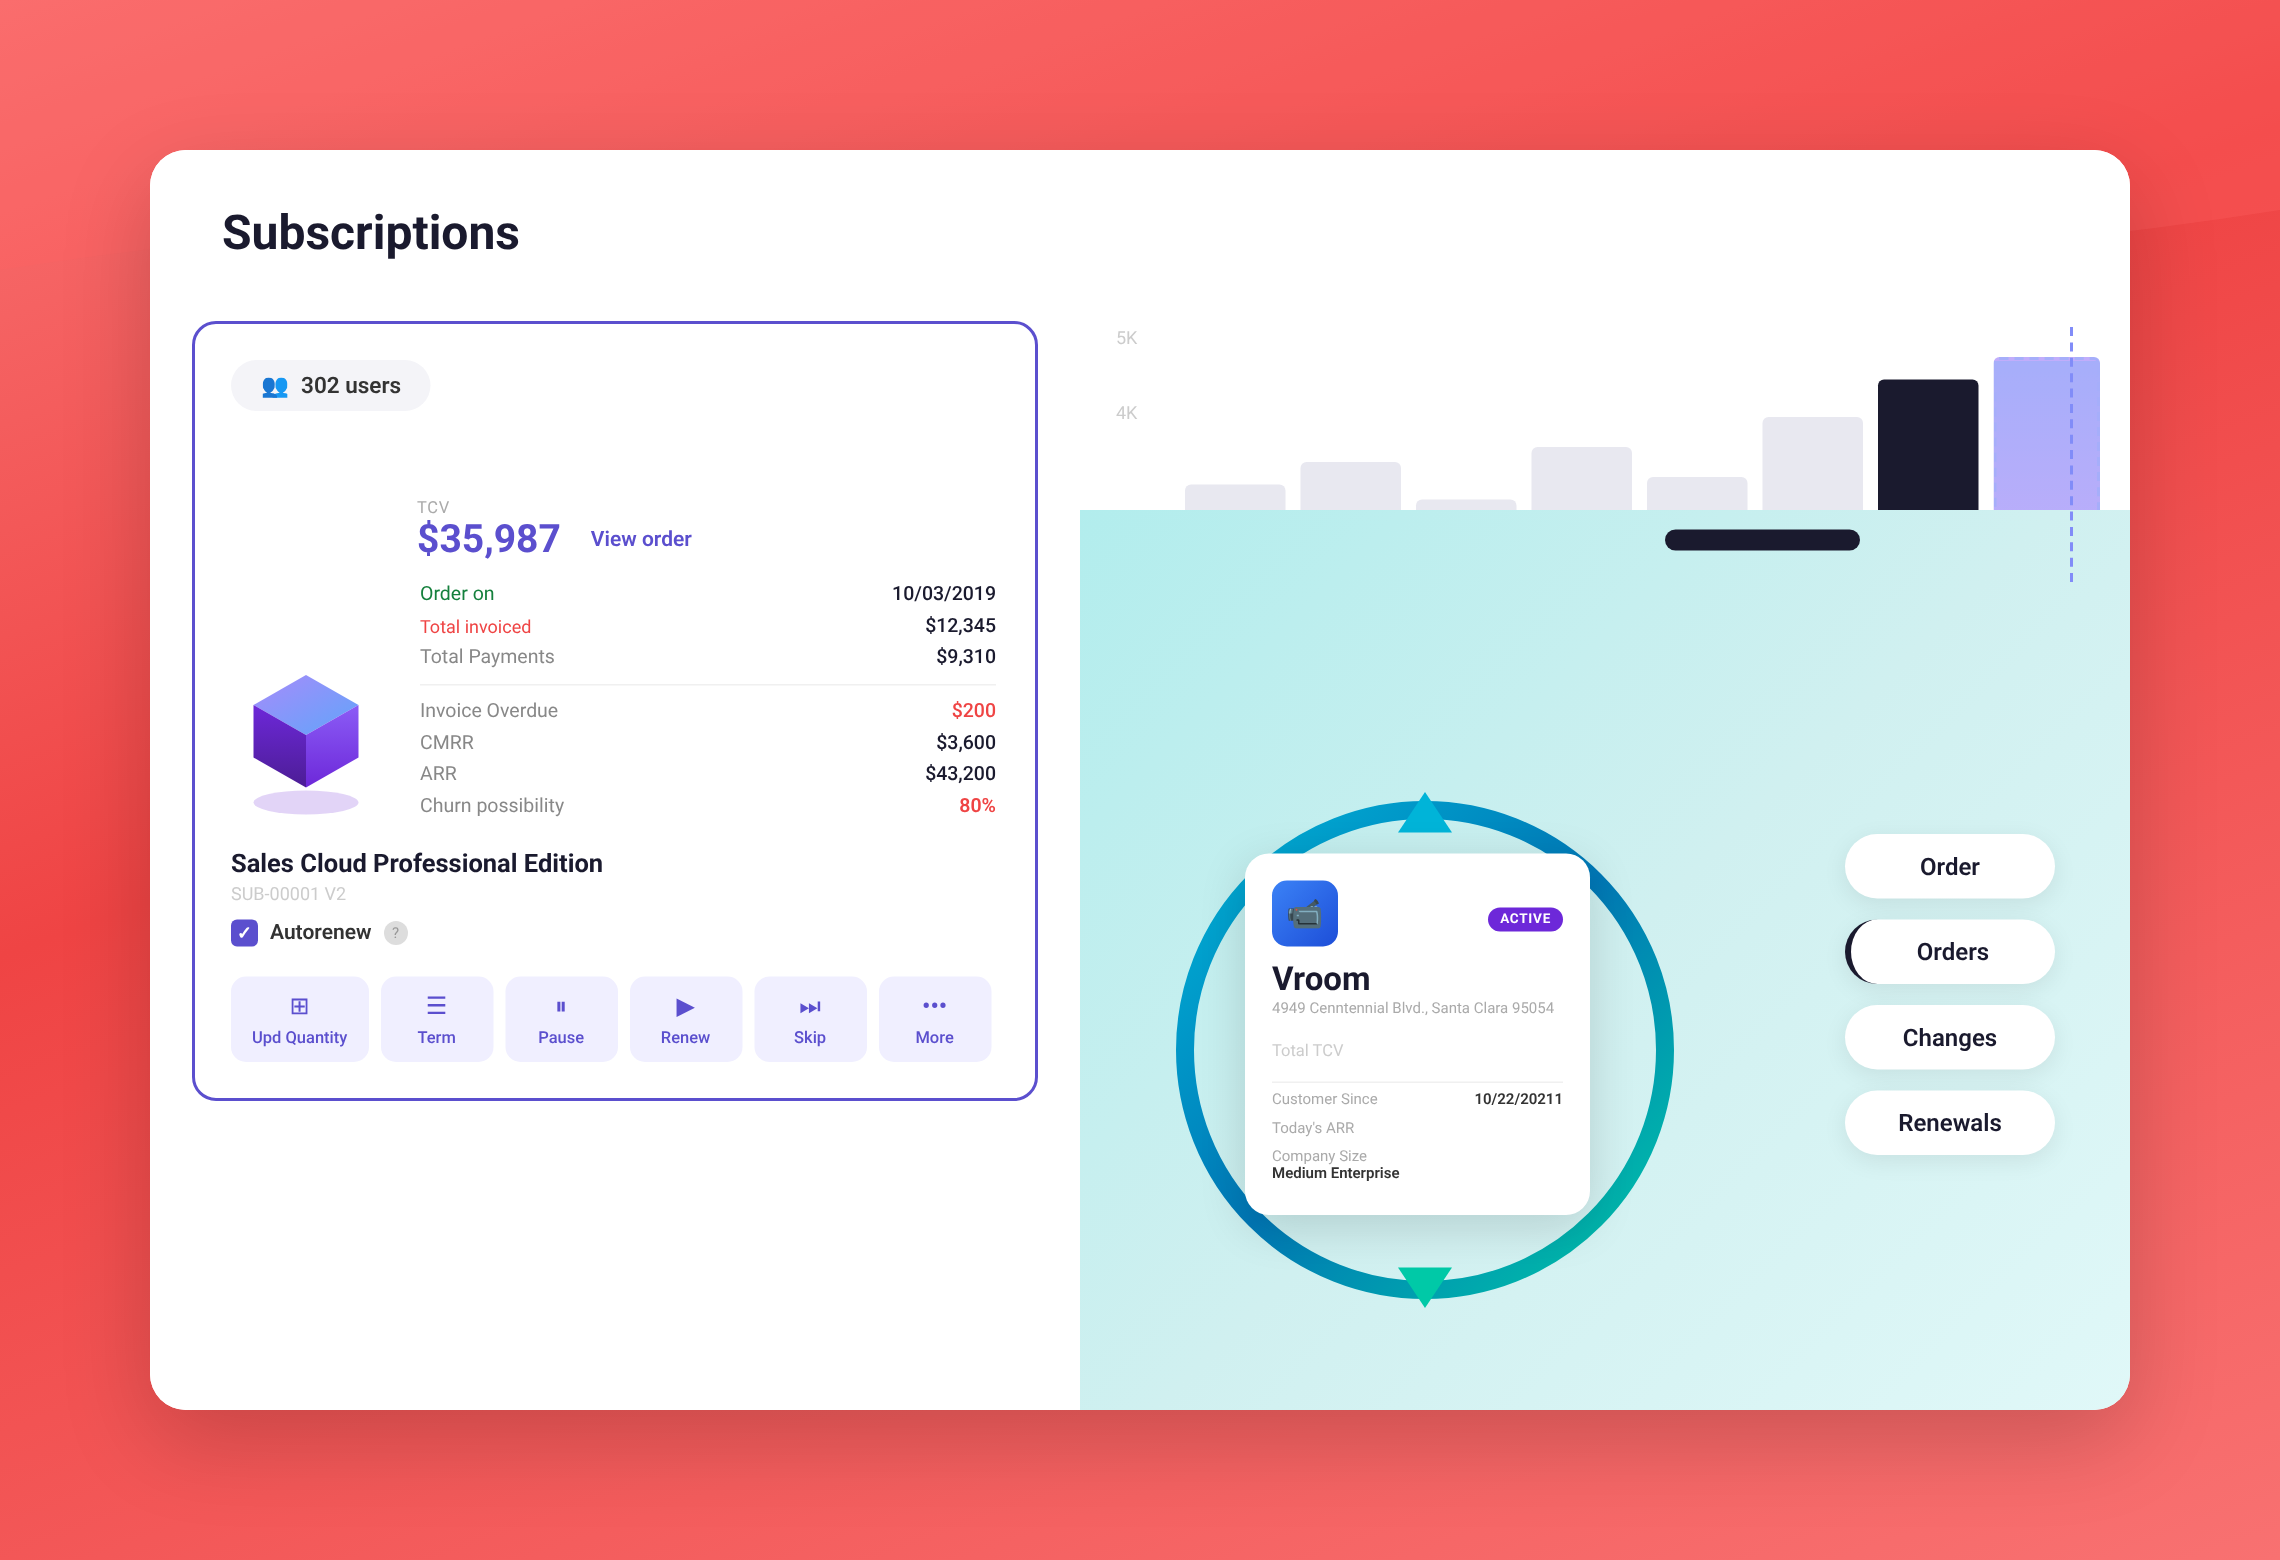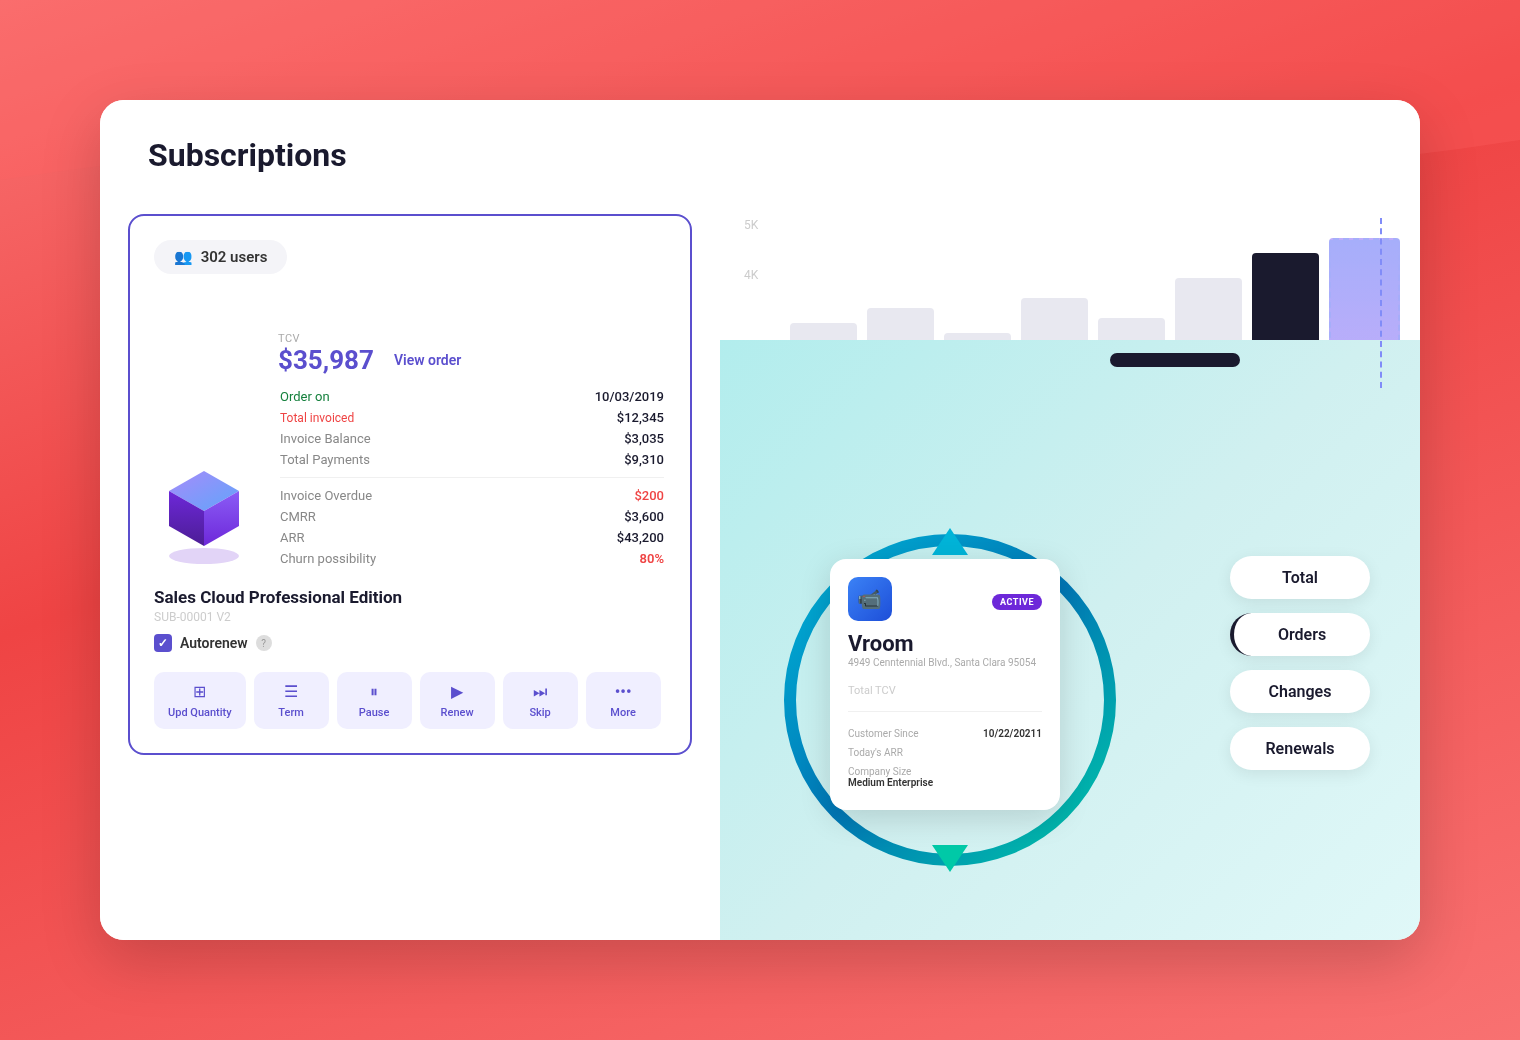--- a/index.html
+++ b/index.html
@@ -102,24 +102,20 @@
                 <tbody>
                     <tr>
                   <td style="font-size:13px;color:#15803d;padding:2px 0;width:170px;">Order on</td>
                   <td style="font-size:13px;color:#1a1a2e;font-weight:500;text-align:right;padding:2px 0;">10/03/2019</td>
                 </tr>
                 <tr>
                   <td style="font-size:12px;color:#ef4444;padding:2px 0;">Total invoiced</td>
                   <td style="font-size:13px;color:#1a1a2e;font-weight:500;text-align:right;padding:2px 0;">$12,345</td>
                 </tr>
                 <tr>
-                  <td style="font-size:13px;color:#888;padding:2px 0;">Invoice Balance</td>
-                  <td style="font-size:13px;color:#1a1a2e;font-weight:500;text-align:right;padding:2px 0;">$3,035</td>
-                </tr>
-                <tr>
                   <td style="font-size:13px;color:#888;padding:2px 0;">Total Payments</td>
                   <td style="font-size:13px;color:#1a1a2e;font-weight:500;text-align:right;padding:2px 0;">$9,310</td>
                 </tr>
                 <tr>
                       <td colspan="2" style="padding:6px 0;">
                         <div style="border-top:1px solid #f0f0f0;"></div>
                       </td>
                     </tr>
                 <tr>
                   <td style="font-size:13px;color:#888;padding:2px 0;">Invoice Overdue</td>
@@ -227,38 +223,38 @@
         <div style="position:absolute;bottom:130px;left:110px;width:230px;background:#fff;border-radius:16px;padding:18px;box-shadow:0 8px 32px rgba(0,0,0,0.14);z-index:5;">
           <div style="display:flex;align-items:center;gap:10px;margin-bottom:10px;">
             <div style="width:44px;height:44px;background:linear-gradient(135deg,#3b82f6,#1d4ed8);border-radius:10px;display:flex;align-items:center;justify-content:center;color:#fff;font-size:20px;flex-shrink:0;">📹</div>
             <div style="margin-left:auto;">
               <span style="background:#6d28d9;color:#fff;font-size:9px;font-weight:700;padding:3px 8px;border-radius:20px;letter-spacing:0.5px;font-family:-apple-system,BlinkMacSystemFont,'Segoe UI',Roboto,sans-serif;">ACTIVE</span>
             </div>
           </div>
           <div style="font-size:22px;font-weight:700;color:#1a1a2e;font-family:-apple-system,BlinkMacSystemFont,'Segoe UI',Roboto,sans-serif;">Vroom</div>
           <div style="font-size:10px;color:#aaa;margin-bottom:14px;line-height:1.4;font-family:-apple-system,BlinkMacSystemFont,'Segoe UI',Roboto,sans-serif;">4949 Cenntennial Blvd., Santa Clara 95054</div>
           <div style="font-size:11px;color:#ccc;margin-bottom:14px;font-family:-apple-system,BlinkMacSystemFont,'Segoe UI',Roboto,sans-serif;">Total TCV</div>
-          <div style="border-top:1px solid #f0f0f0;padding-top:12px;">
+          <div style="border-top:1px solid #f0f0f0;padding-top:2px;">
             <div style="display:flex;justify-content:space-between;font-size:10px;padding:4px 0;font-family:-apple-system,BlinkMacSystemFont,'Segoe UI',Roboto,sans-serif;">
               <span style="color:#aaa;">Customer Since</span>
               <span style="color:#333;font-weight:600;">10/22/20211</span>
             </div>
             <div style="display:flex;justify-content:space-between;font-size:10px;padding:4px 0;font-family:-apple-system,BlinkMacSystemFont,'Segoe UI',Roboto,sans-serif;">
               <span style="color:#aaa;">Today's ARR</span>
               <span style="color:#333;font-weight:600;"></span>
             </div>
             <div style="display:flex;justify-content:space-between;font-size:10px;padding:4px 0;font-family:-apple-system,BlinkMacSystemFont,'Segoe UI',Roboto,sans-serif;flex-direction:column;">
               <span style="color:#aaa;">Company Size</span>
               <span style="color:#333;font-weight:600;">Medium Enterprise</span>
             </div>
           </div>
         </div>
 
         <div style="position:absolute;right:50px;bottom:170px;display:flex;flex-direction:column;gap:14px;z-index:5;">
-          <div style="background:#fff;border-radius:30px;padding:12px 28px;font-size:16px;font-weight:600;color:#1a1a2e;box-shadow:0 4px 16px rgba(0,0,0,0.08);text-align:center;min-width:140px;font-family:-apple-system,BlinkMacSystemFont,'Segoe UI',Roboto,sans-serif;">Total</div>
+          <div style="background:#fff;border-radius:30px;padding:12px 28px;font-size:16px;font-weight:600;color:#1a1a2e;box-shadow:0 4px 16px rgba(0,0,0,0.08);text-align:center;min-width:140px;font-family:-apple-system,BlinkMacSystemFont,'Segoe UI',Roboto,sans-serif;">Order</div>
           <div style="background:#fff;border-radius:30px;padding:12px 28px;font-size:16px;font-weight:600;color:#1a1a2e;box-shadow:0 4px 16px rgba(0,0,0,0.08);text-align:center;min-width:140px;border-left:4px solid #1a1a2e;font-family:-apple-system,BlinkMacSystemFont,'Segoe UI',Roboto,sans-serif;">Orders</div>
           <div style="background:#fff;border-radius:30px;padding:12px 28px;font-size:16px;font-weight:600;color:#1a1a2e;box-shadow:0 4px 16px rgba(0,0,0,0.08);text-align:center;min-width:140px;font-family:-apple-system,BlinkMacSystemFont,'Segoe UI',Roboto,sans-serif;">Changes</div>
           <div style="background:#fff;border-radius:30px;padding:12px 28px;font-size:16px;font-weight:600;color:#1a1a2e;box-shadow:0 4px 16px rgba(0,0,0,0.08);text-align:center;min-width:140px;font-family:-apple-system,BlinkMacSystemFont,'Segoe UI',Roboto,sans-serif;">Renewals</div>
         </div>
 
         <div style="position:absolute;right:180px;top:155px;width:130px;height:14px;background:#1a1a2e;border-radius:7px;z-index:3;"></div>
 
       </div>
     </div>
   </div>

